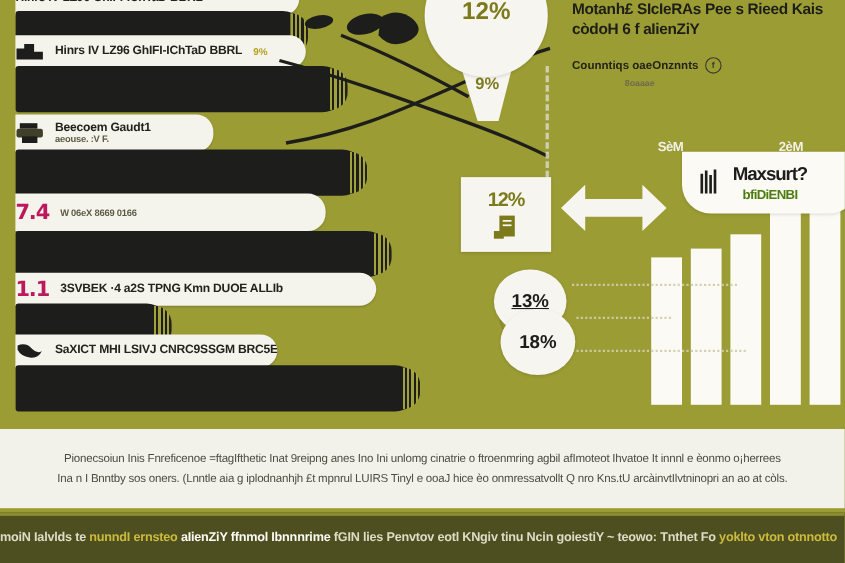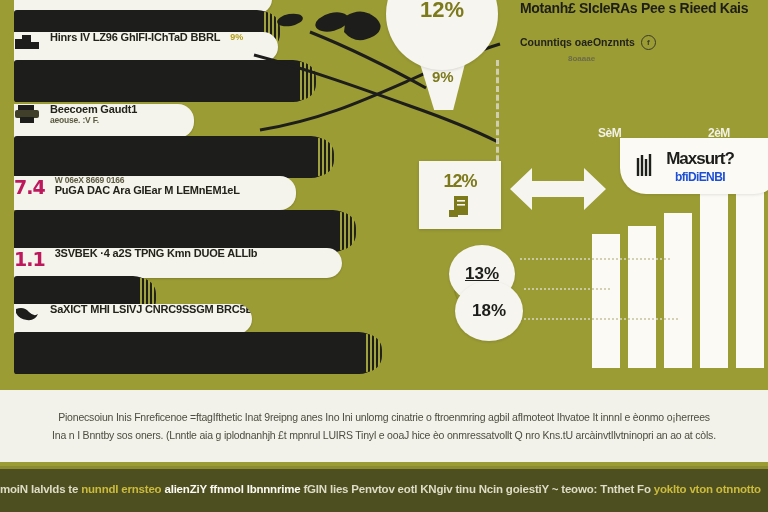--- a/index.html
+++ b/index.html
@@ -19,21 +19,21 @@
 
   
   .rows{position:absolute;left:0;top:0;width:430px;height:378px;z-index:4;}
 
   .row{position:absolute;left:0;}
 
   .pill{
     position:absolute;left:0;height:30px;
     background:#f4f3ec;
     border-radius:0 16px 16px 0;
-    display:flex;align-items:flex-start;
+    display:flex;align-items:center;
     padding-left:14px;gap:10px;
     box-shadow:0 1px 2px rgba(0,0,0,.18);
     overflow:hidden;
   }
   .pill .ic{
     flex:0 0 auto;width:26px;height:20px;
     display:flex;align-items:center;justify-content:center;
     color:#1d1d1b;
   }
   .pill .num{
@@ -136,21 +136,21 @@
     position:absolute;bottom:0;width:28px;background:#fbfaf4;
   }
 
   .chip{
     position:absolute;left:620px;top:138px;width:160px;height:56px;
     background:#fbfaf4;border-radius:0 0 26px 26px;z-index:7;
     display:flex;flex-direction:column;align-items:center;justify-content:center;
     gap:1px;box-shadow:0 1px 3px rgba(0,0,0,.1);
   }
   .chip .c1{font-size:17px;font-weight:700;color:#1d1d1b;letter-spacing:-1px;}
-  .chip .c2{font-size:12px;font-weight:700;color:#1d4ed8;letter-spacing:-.6px;}
+  .chip .c2{font-size:12px;font-weight:700;color:#4d7c0f;letter-spacing:-.6px;}
   .chip .zig{position:absolute;left:16px;top:14px;width:22px;height:26px;color:#8e8c2d;}
 
   
   .note{
     position:absolute;left:0;top:390px;width:768px;height:72px;
     background:#f2f1ea;z-index:8;
     display:flex;flex-direction:column;justify-content:center;
     padding:0 6px;box-sizing:border-box;gap:6px;text-align:center;
   }
   .note p{
@@ -232,21 +232,20 @@
         </span>
       </div>
       <div class="darkbar" style="top:32px;width:318px;"></div>
     </div>
 
     <div class="row" style="top:176px;">
       <div class="pill" style="top:0;width:282px;height:34px;">
         <span class="num">7.4</span>
         <span class="txtwrap">
           <span class="t2">W 06eX 8669 0166</span>
-          <span class="t1">PuGA DAC Ara GIEar M LEMnEM1eL</span>
         </span>
       </div>
       <div class="darkbar" style="top:34px;width:340px;"></div>
     </div>
 
     <div class="row" style="top:248px;">
       <div class="pill" style="top:0;width:328px;">
         <span class="num">1.1</span>
         <span class="txtwrap">
           <span class="t1">3SVBEK ·4 a2S TPNG Kmn DUOE ALLIb</span>
@@ -298,20 +297,21 @@
   <div class="bub bub-b" style="color:#1d1d1b;">13%</div>
   <div class="bub bub-c" style="color:#1d1d1b;">18%</div>
 
   <div class="leader" style="left:520px;top:258px;width:150px;"></div>
   <div class="leader" style="left:524px;top:288px;width:86px;"></div>
   <div class="leader" style="left:520px;top:318px;width:158px;"></div>
 
   <div class="rhead">
     <div class="h1">
       <div>Motanh£ SIcIeRAs Pee s Rieed Kais</div>
+      <div>còdoH 6 f aIienZiY</div>
     </div>
     <div class="h3">
       <span>Counntiqs oaeOnznnts</span>
       <span class="badge">f</span>
     </div>
     <div class="h4">8oaaae</div>
   </div>
 
   <div class="chart">
     <div class="ylab" style="left:12px;">SèM</div>

